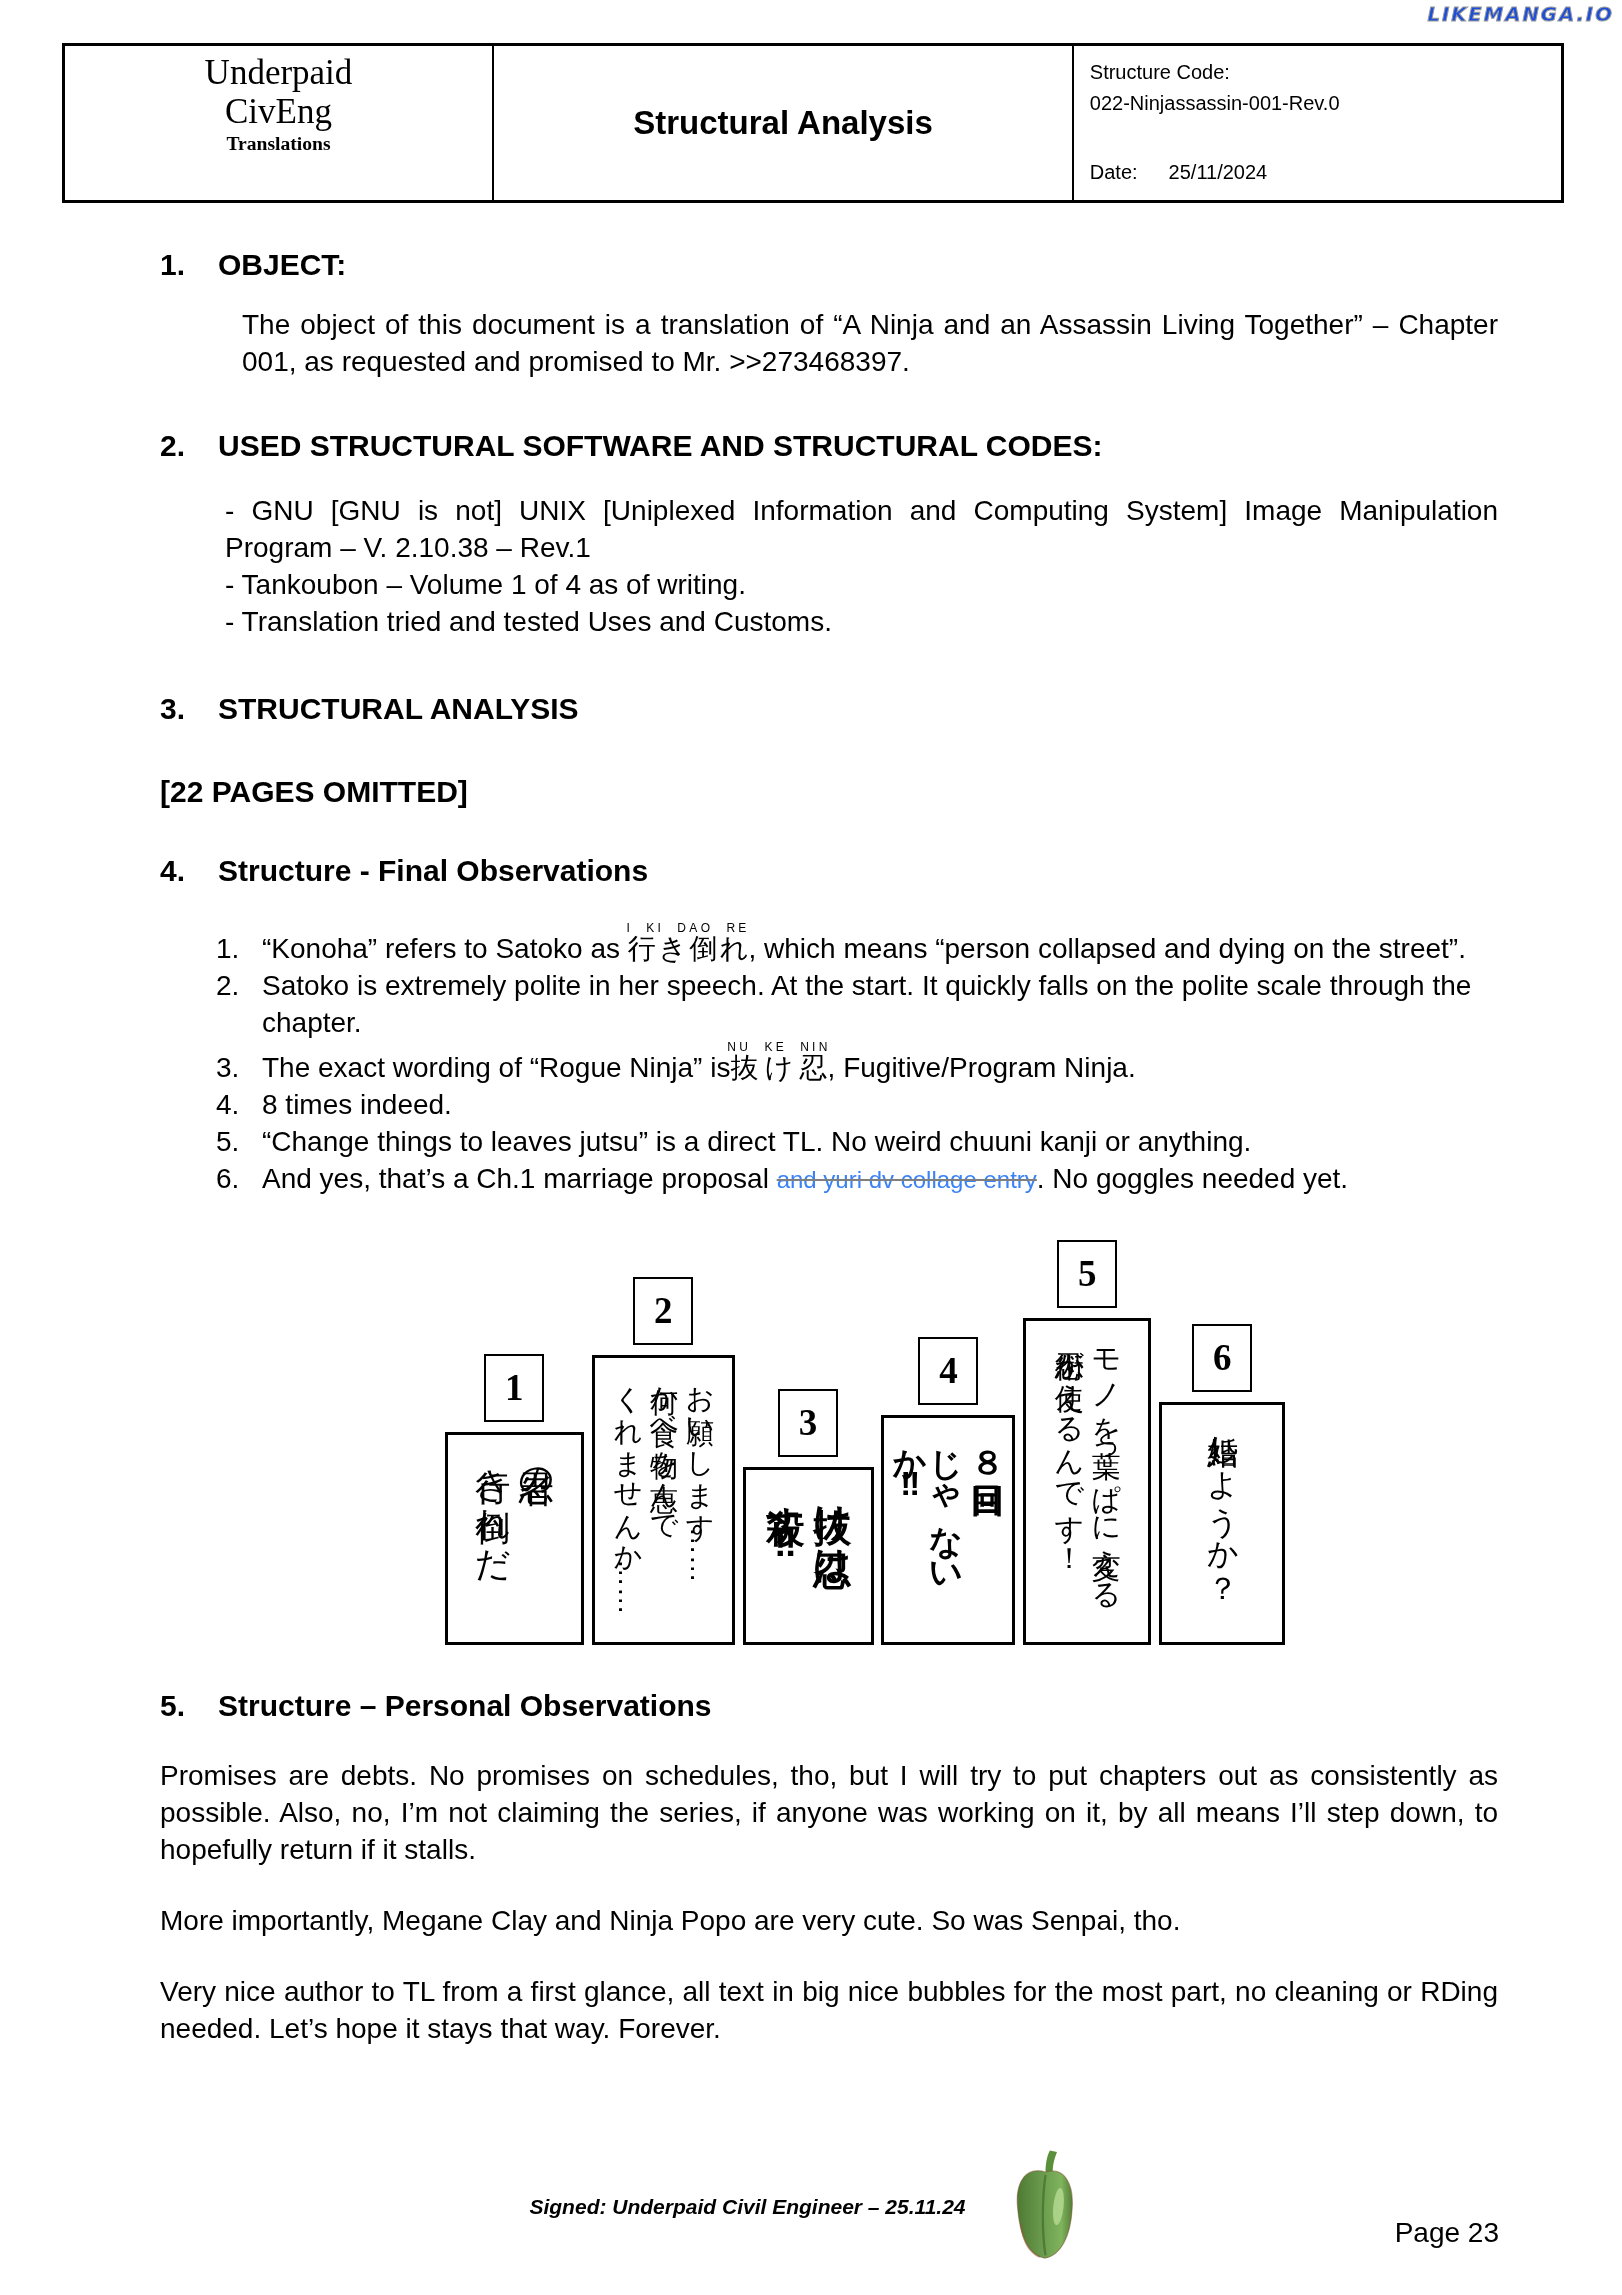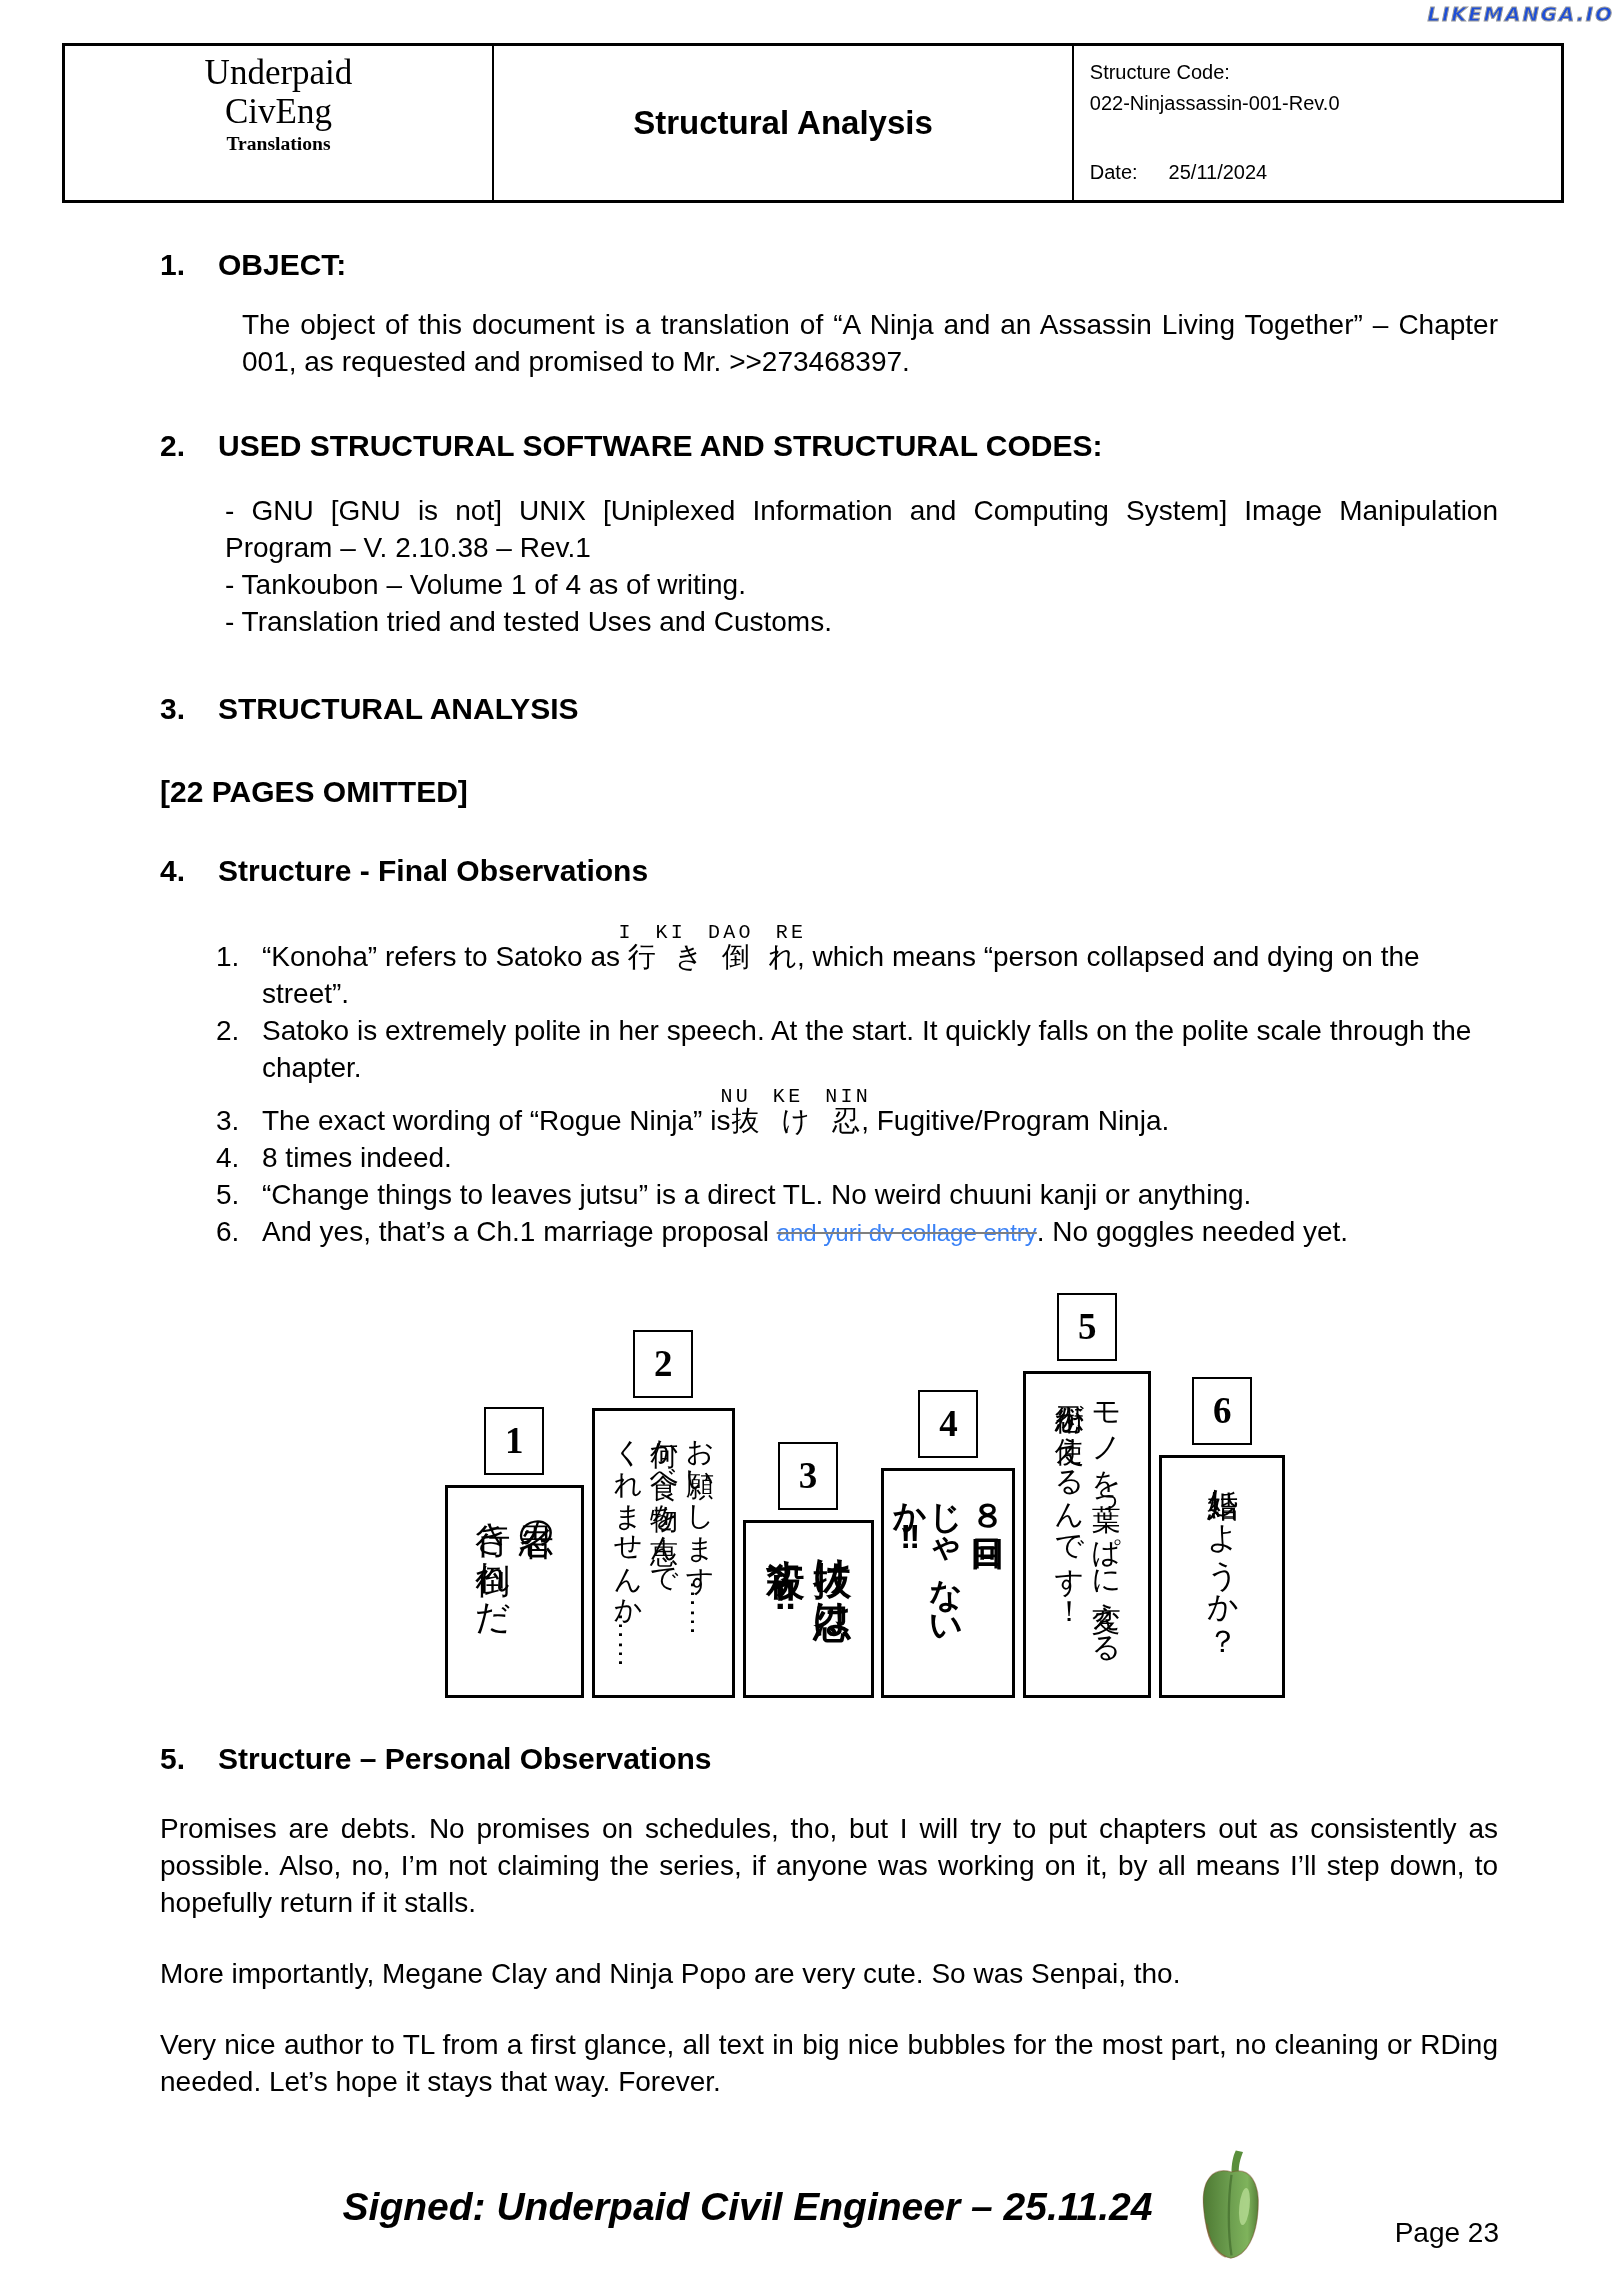--- a/index.html
+++ b/index.html
@@ -38,22 +38,22 @@
   #sec1-body{margin-top:23.6px;margin-left:82px;text-align:justify;}
   #sec2-title{margin-top:48px;}
   .sw-list{margin-top:29px;margin-left:65px;text-align:justify;}
   #sec3-title{margin-top:51px;}
   #omitted{margin-top:48px;}
   #sec4-title{margin-top:44px;}
   .obs-list{margin:34px 0 0 56px;padding:0;list-style:none;}
   .obs-item{padding-left:46px;text-indent:-46px;}
   .onum{display:inline-block;width:46px;text-indent:0;}
   ruby rt{
-    font-family:Liberation Mono, monospace;font-weight:400;
-    font-size:20px;letter-spacing:3.3px;word-spacing:6.5px;
+    font-family:Liberation Sans, sans-serif;font-weight:400;
+    font-size:12px;letter-spacing:3.3px;word-spacing:6.5px;
   }
   .strike{color:#3b82f6;text-decoration:line-through;text-decoration-color:#7f7f7f;font-size:24px;}
   
   .figure{
     margin-top:42px;display:flex;align-items:flex-end;justify-content:center;
     gap:7.9px;transform:translateX(36px);
   }
   .pgroup{display:flex;flex-direction:column;align-items:center;gap:10.5px;}
   .plabel{
     width:60px;height:68px;border:2.6px solid #000;box-sizing:border-box;background:#fff;
@@ -74,21 +74,21 @@
   .pgroup:nth-child(4) .panel{min-width:134px;height:230px;font-size:33px;}
   .pgroup:nth-child(5) .panel{min-width:128px;height:327px;font-size:29px;}
   .pgroup:nth-child(6) .panel{min-width:126px;height:243px;font-size:31px;}
   #sec5-title{margin-top:43px;}
   .para{margin-top:34px;text-align:justify;}
   
   .footer{
     position:absolute;bottom:31px;left:0;width:100%;
     display:flex;align-items:center;justify-content:center;gap:31px;
   }
-  .signature{font-style:italic;font-weight:700;font-size:39px;}
+  .signature{font-style:italic;font-weight:700;font-size:21px;}
   .pepper{width:97px;height:115px;}
   .pagenum{position:absolute;right:124px;bottom:46px;font-size:28px;}
 </style>
 </head>
 <body>
 
 <div class="page">
 
   <div class="watermark">LIKEMANGA.IO</div>
 

